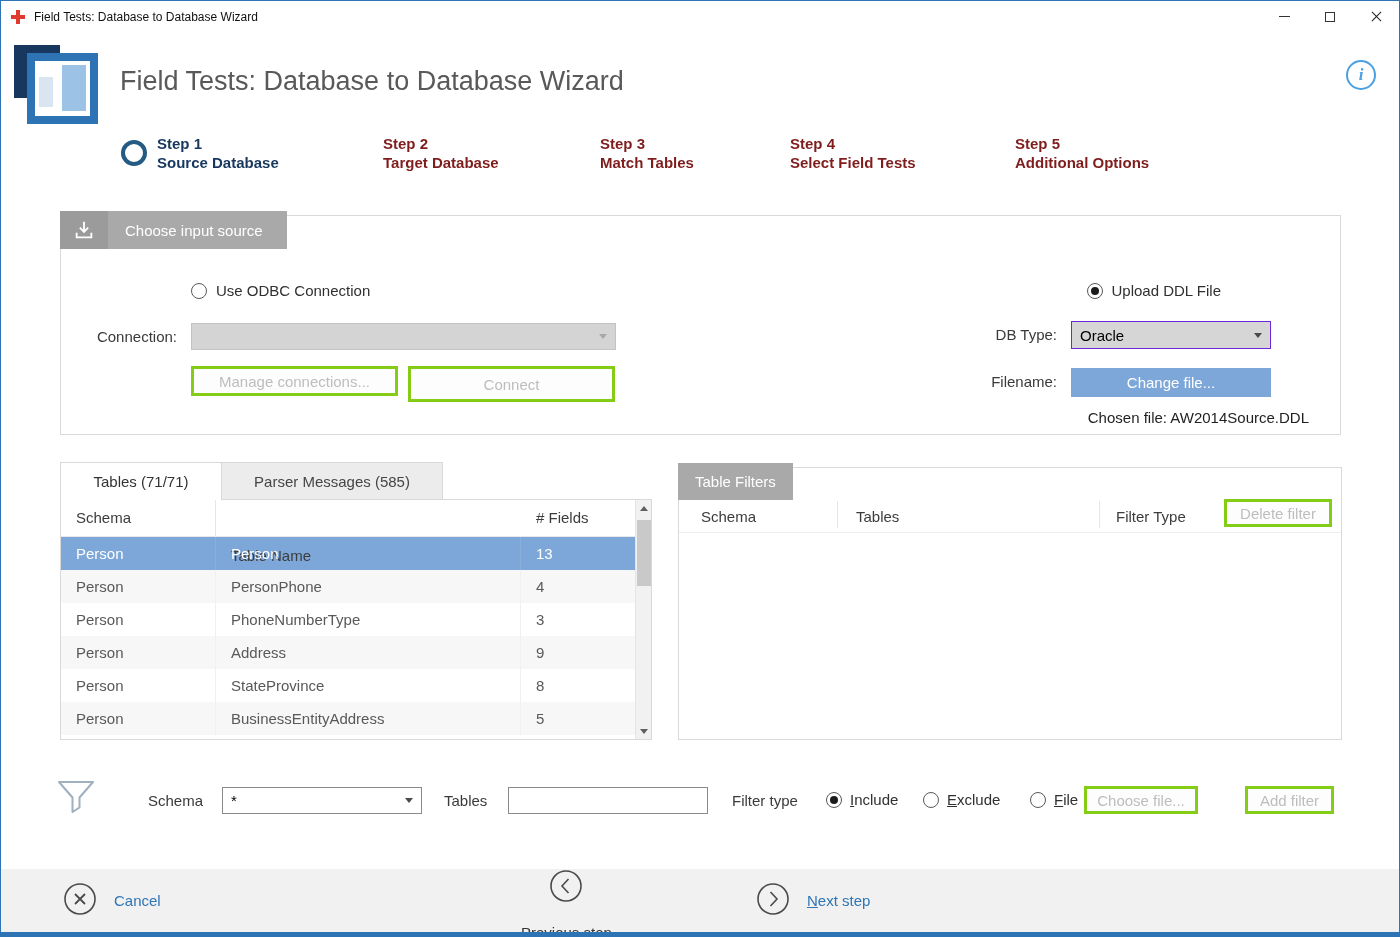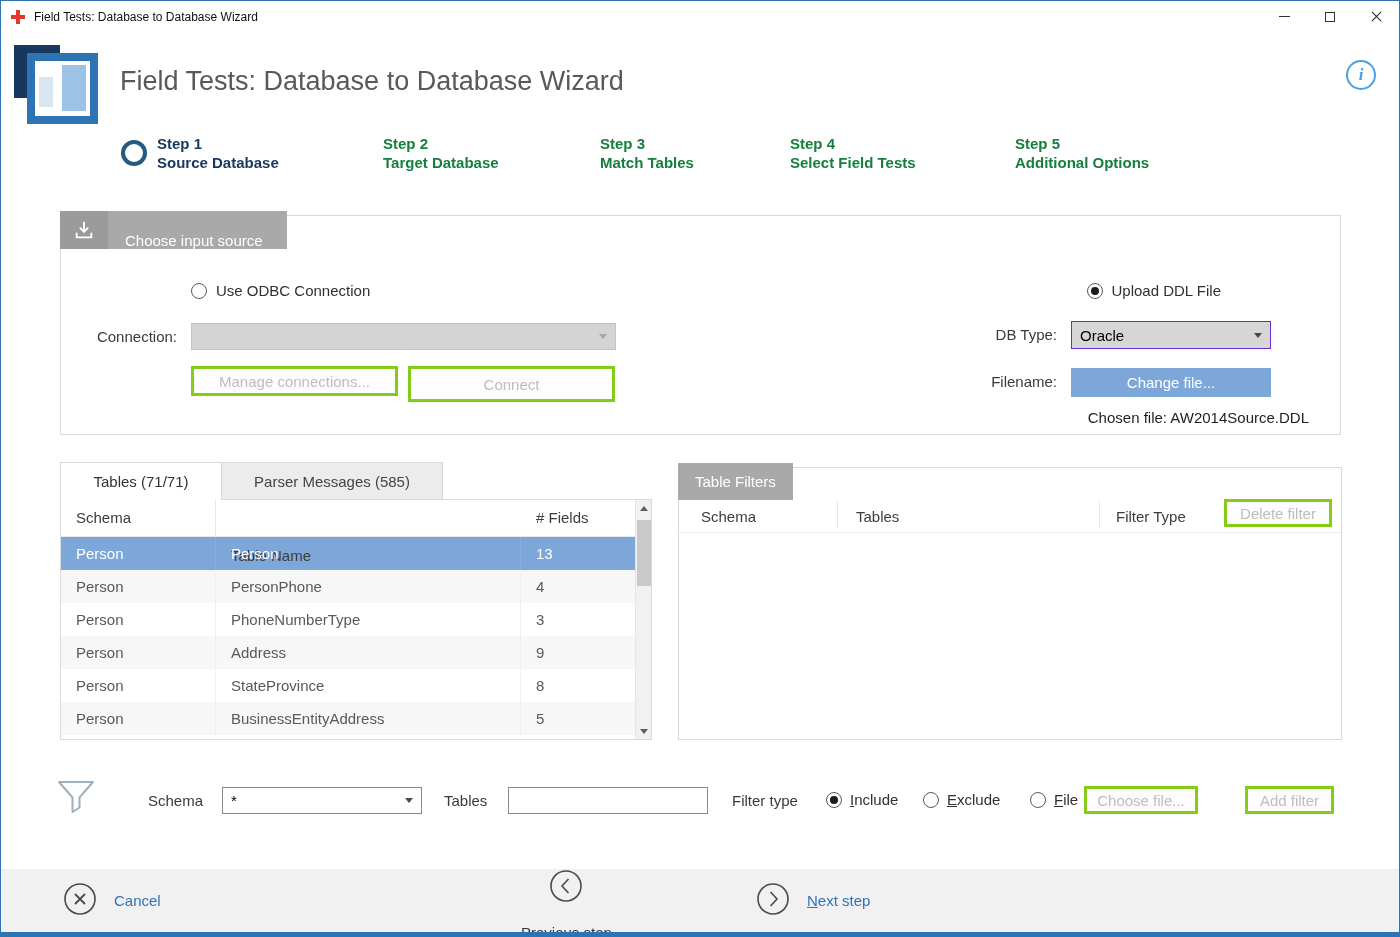--- a/index.html
+++ b/index.html
@@ -32,31 +32,31 @@
   .logo-f2 { position:absolute; left:4px; top:16px; width:14px; height:30px; background:#d9e6f2; }
   .page-title { position:absolute; left:120px; top:66px; font-size:27px; color:#595959; }
   .info-btn { position:absolute; right:24px; top:60px; width:30px; height:30px; border:2px solid #4aa0e0;
               border-radius:50%; color:#4aa0e0; display:flex; align-items:center; justify-content:center;
               font:italic 700 17px "Liberation Serif", serif; }
 
   
   .step { position:absolute; top:134px; }
   .step .l1, .step .l2 { font-weight:700; font-size:15px; line-height:19px; white-space:nowrap; }
   .step.active   { color:#17375e; }
-  .step.inactive { color:#15803d; }
+  .step.inactive { color:#7f1d1d; }
   .step1-circle { position:absolute; left:121px; top:140px; width:26px; height:26px;
                   border:4px solid #255a83; border-radius:50%; background:#fff; }
   .s1 { left:157px; } .s2 { left:383px; } .s3 { left:600px; } .s4 { left:790px; } .s5 { left:1015px; }
 
   
   .src-panel { position:absolute; left:60px; top:215px; width:1281px; height:220px;
                border:1px solid #d9d9d9; background:#fff; }
   .panel-tab { position:absolute; display:flex; align-items:center; background:#a9a9a9; color:#fff;
                font-size:15px; z-index:2; }
-  .src-tab { left:-1px; top:-5px; height:38px; width:227px; padding:0;align-items:flex-end; }
+  .src-tab { left:-1px; top:-5px; height:38px; width:227px; padding:0; }
   .src-tab .iconbox { width:48px; height:100%; background:#9b9b9b; display:flex; align-items:center; justify-content:center; }
   .src-tab .txt { padding-left:17px; }
 
   .form-label { position:absolute; font-size:15px; color:#3a3a3a; }
   .radio-group { position:absolute; display:flex; align-items:center; gap:9px; }
   .radio { position:relative; width:16px; height:16px; border:1px solid #595959; border-radius:50%;
            background:#fff; flex:0 0 16px; }
   .radio.checked::after { content:""; position:absolute; inset:3px; border-radius:50%; background:#1c1c1c; }
   .radio-label { font-size:15px; color:#303030; white-space:nowrap; }
 

